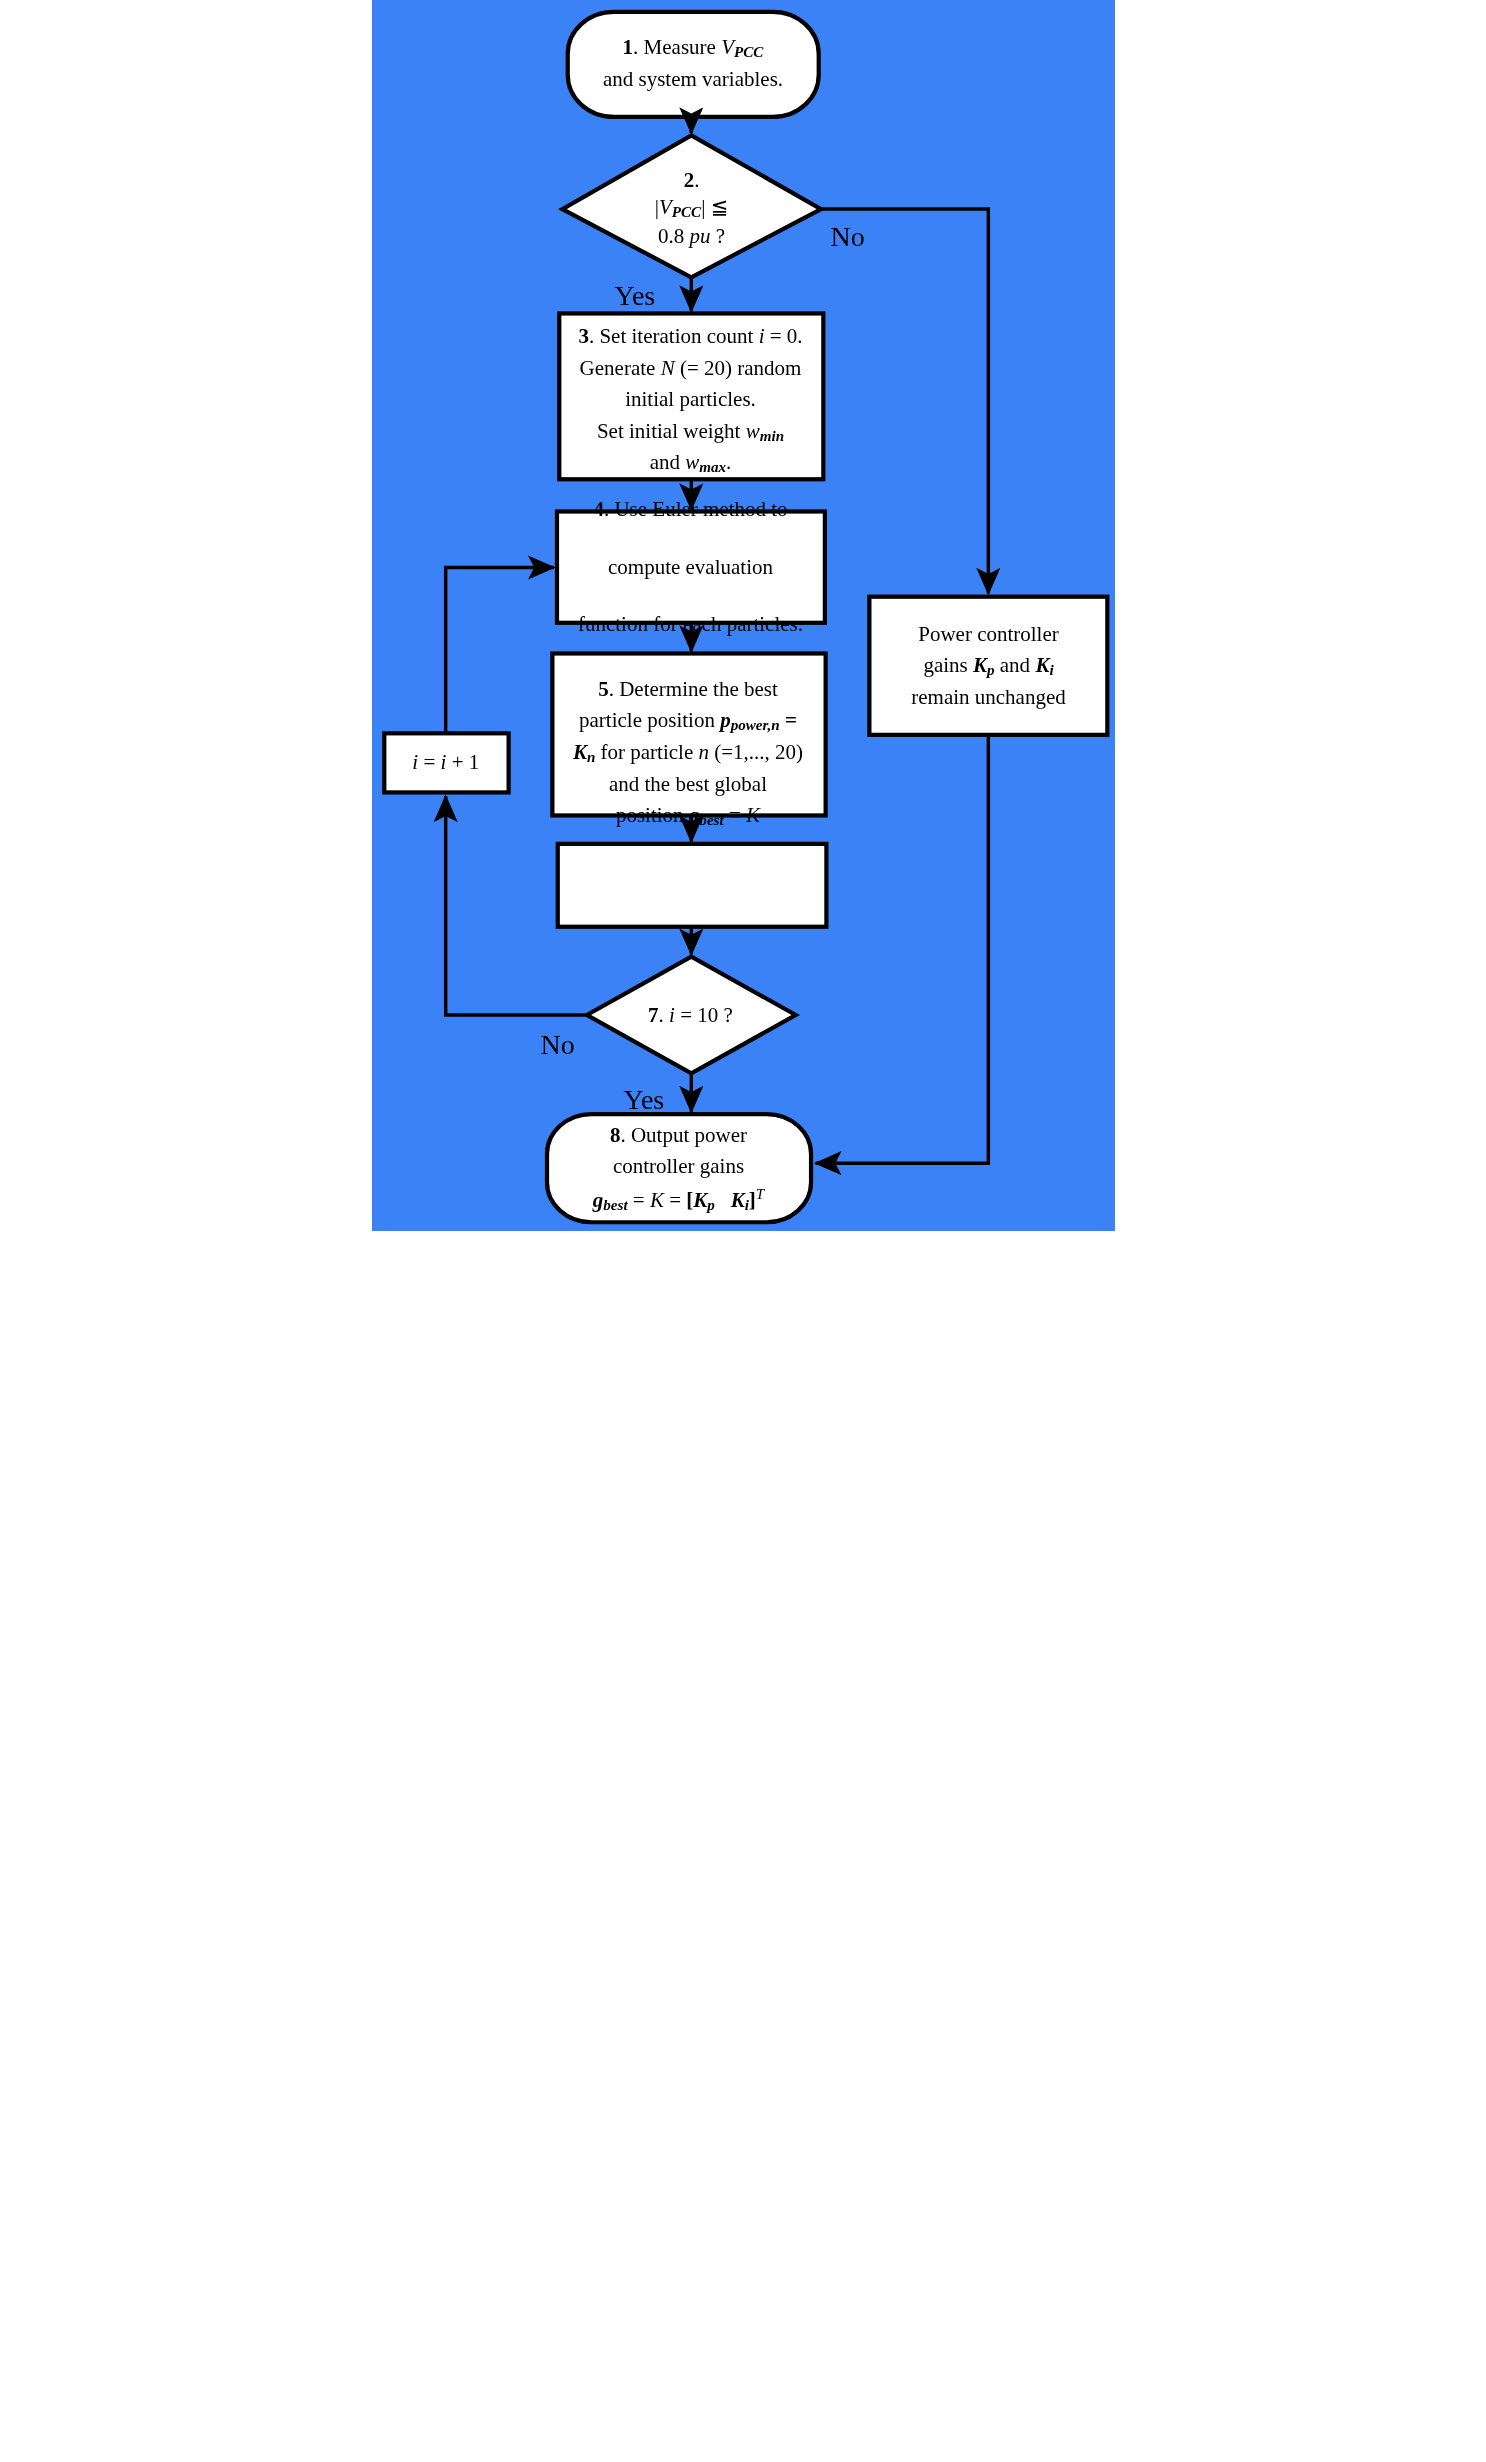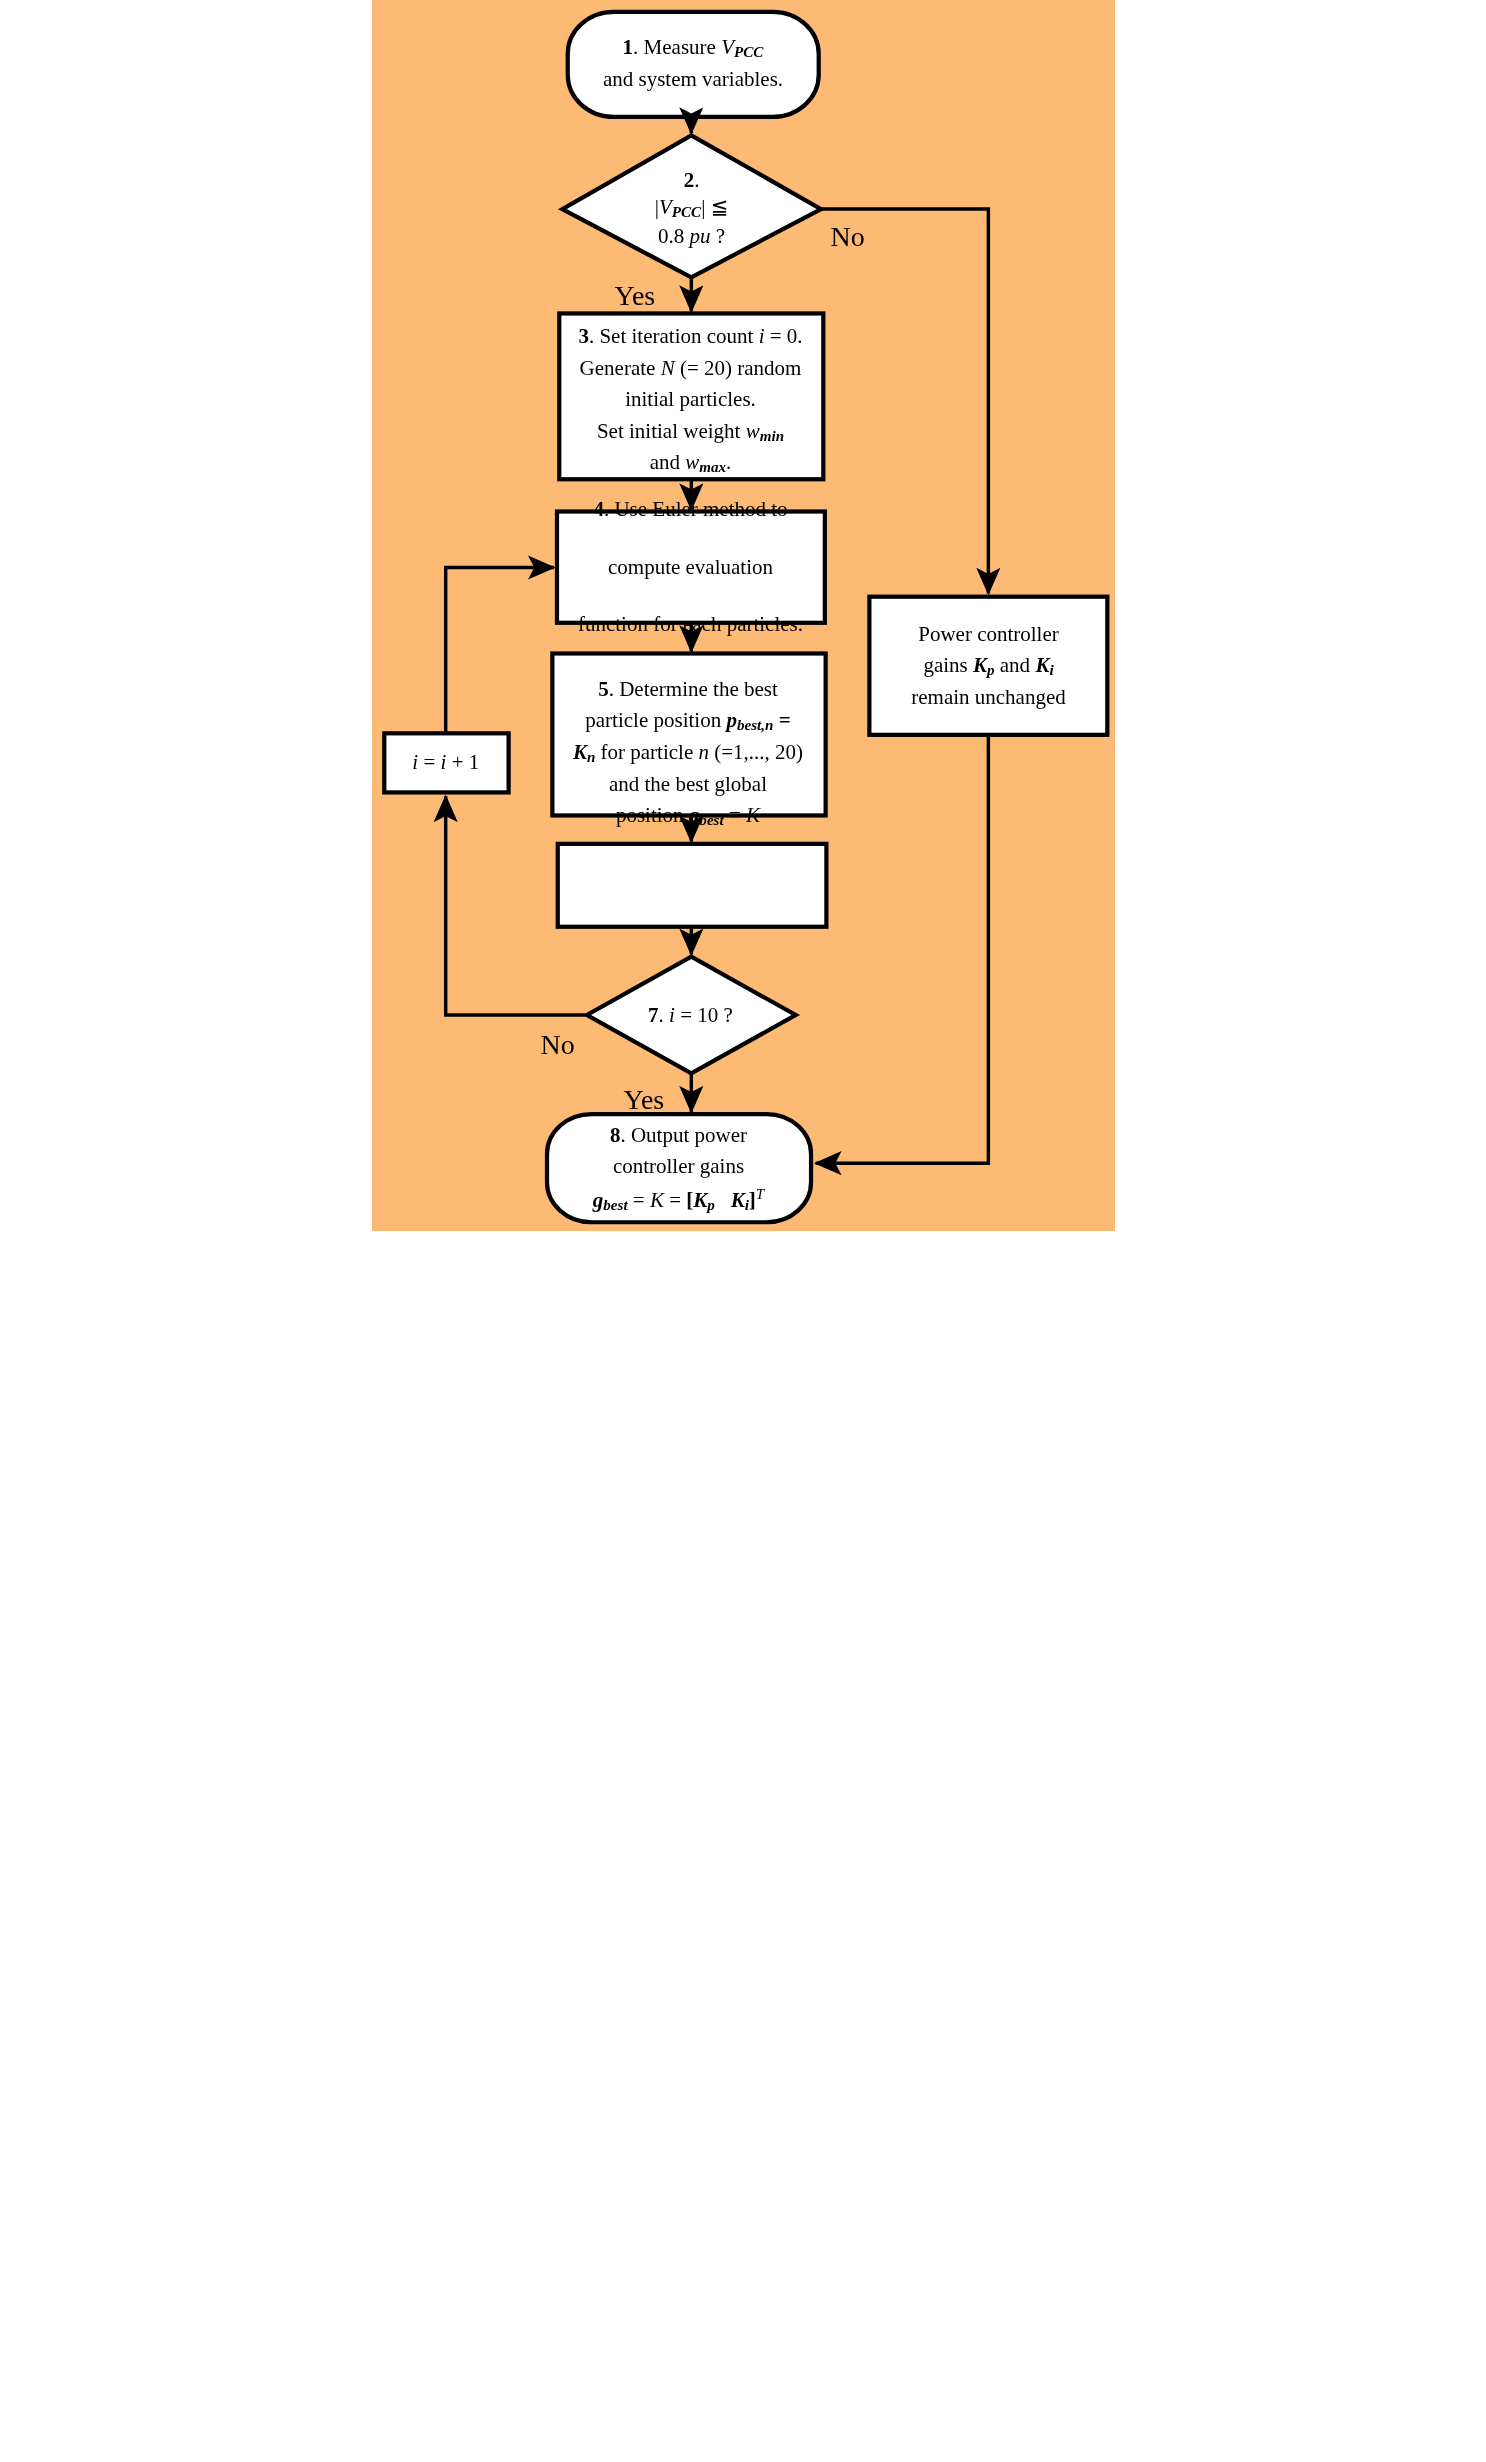--- a/index.html
+++ b/index.html
@@ -1,18 +1,18 @@
 <!DOCTYPE html>
 <html style="font-size:12.3px"><head>
 <meta charset="utf-8">
 <style>
   html,body{margin:0;padding:0;background:#ffffff;}
   .page{
     position:relative;width:743px;height:1231px;margin:0 auto;
-    background:#fdba74;color:#000;
+    background:#3b82f6;color:#000;
     font-family:"Liberation Serif","DejaVu Serif",serif;
   }
   .flow-svg{position:absolute;left:0;top:0;width:743px;height:1231px;}
   .node-text{
     position:absolute;display:flex;flex-direction:column;
     justify-content:center;align-items:center;text-align:center;
     font-size:21px;line-height:1.5;white-space:nowrap;
   }
   .node-text .line{white-space:nowrap;}
   .b{font-weight:bold;}
@@ -89,21 +89,21 @@
       <div class="line"><span>Set initial weight </span><span class="i">w</span><span class="bi sub">min</span></div>
       <div class="line"><span>and </span><span class="i">w</span><span class="bi sub">max</span><span>.</span></div>
     </div>
   <div id="b4-text" class="node-text">
       <div class="line"><span class="b">4</span><span>. Use Euler method to</span></div>
       <div class="line"><span>compute evaluation</span></div>
       <div class="line"><span>function for each particles.</span></div>
     </div>
   <div id="b5-text" class="node-text">
       <div class="line"><span class="b">5</span><span>. Determine the best</span></div>
-      <div class="line"><span>particle position </span><span class="bi">p</span><span class="bi sub">best,n</span><span class="b"> =</span></div>
+      <div class="line"><span>particle position </span><span class="bi">p</span><span class="bi sub">power,n</span><span class="b"> =</span></div>
       <div class="line"><span class="bi">K</span><span class="bi sub">n</span><span> for particle </span><span class="i">n</span><span> (=1,..., 20)</span></div>
       <div class="line"><span>and the best global</span></div>
       <div class="line"><span>position </span><span class="bi">g</span><span class="bi sub">best</span><span> = </span><span class="i">K</span></div>
     </div>
   <div id="d7-text" class="node-text">
       <div class="line"><span class="b">7</span><span>. </span><span class="i">i</span><span> = 10 ?</span></div>
     </div>
   <div id="t8-text" class="node-text">
       <div class="line"><span class="b">8</span><span>. Output power</span></div>
       <div class="line"><span>controller gains</span></div>

